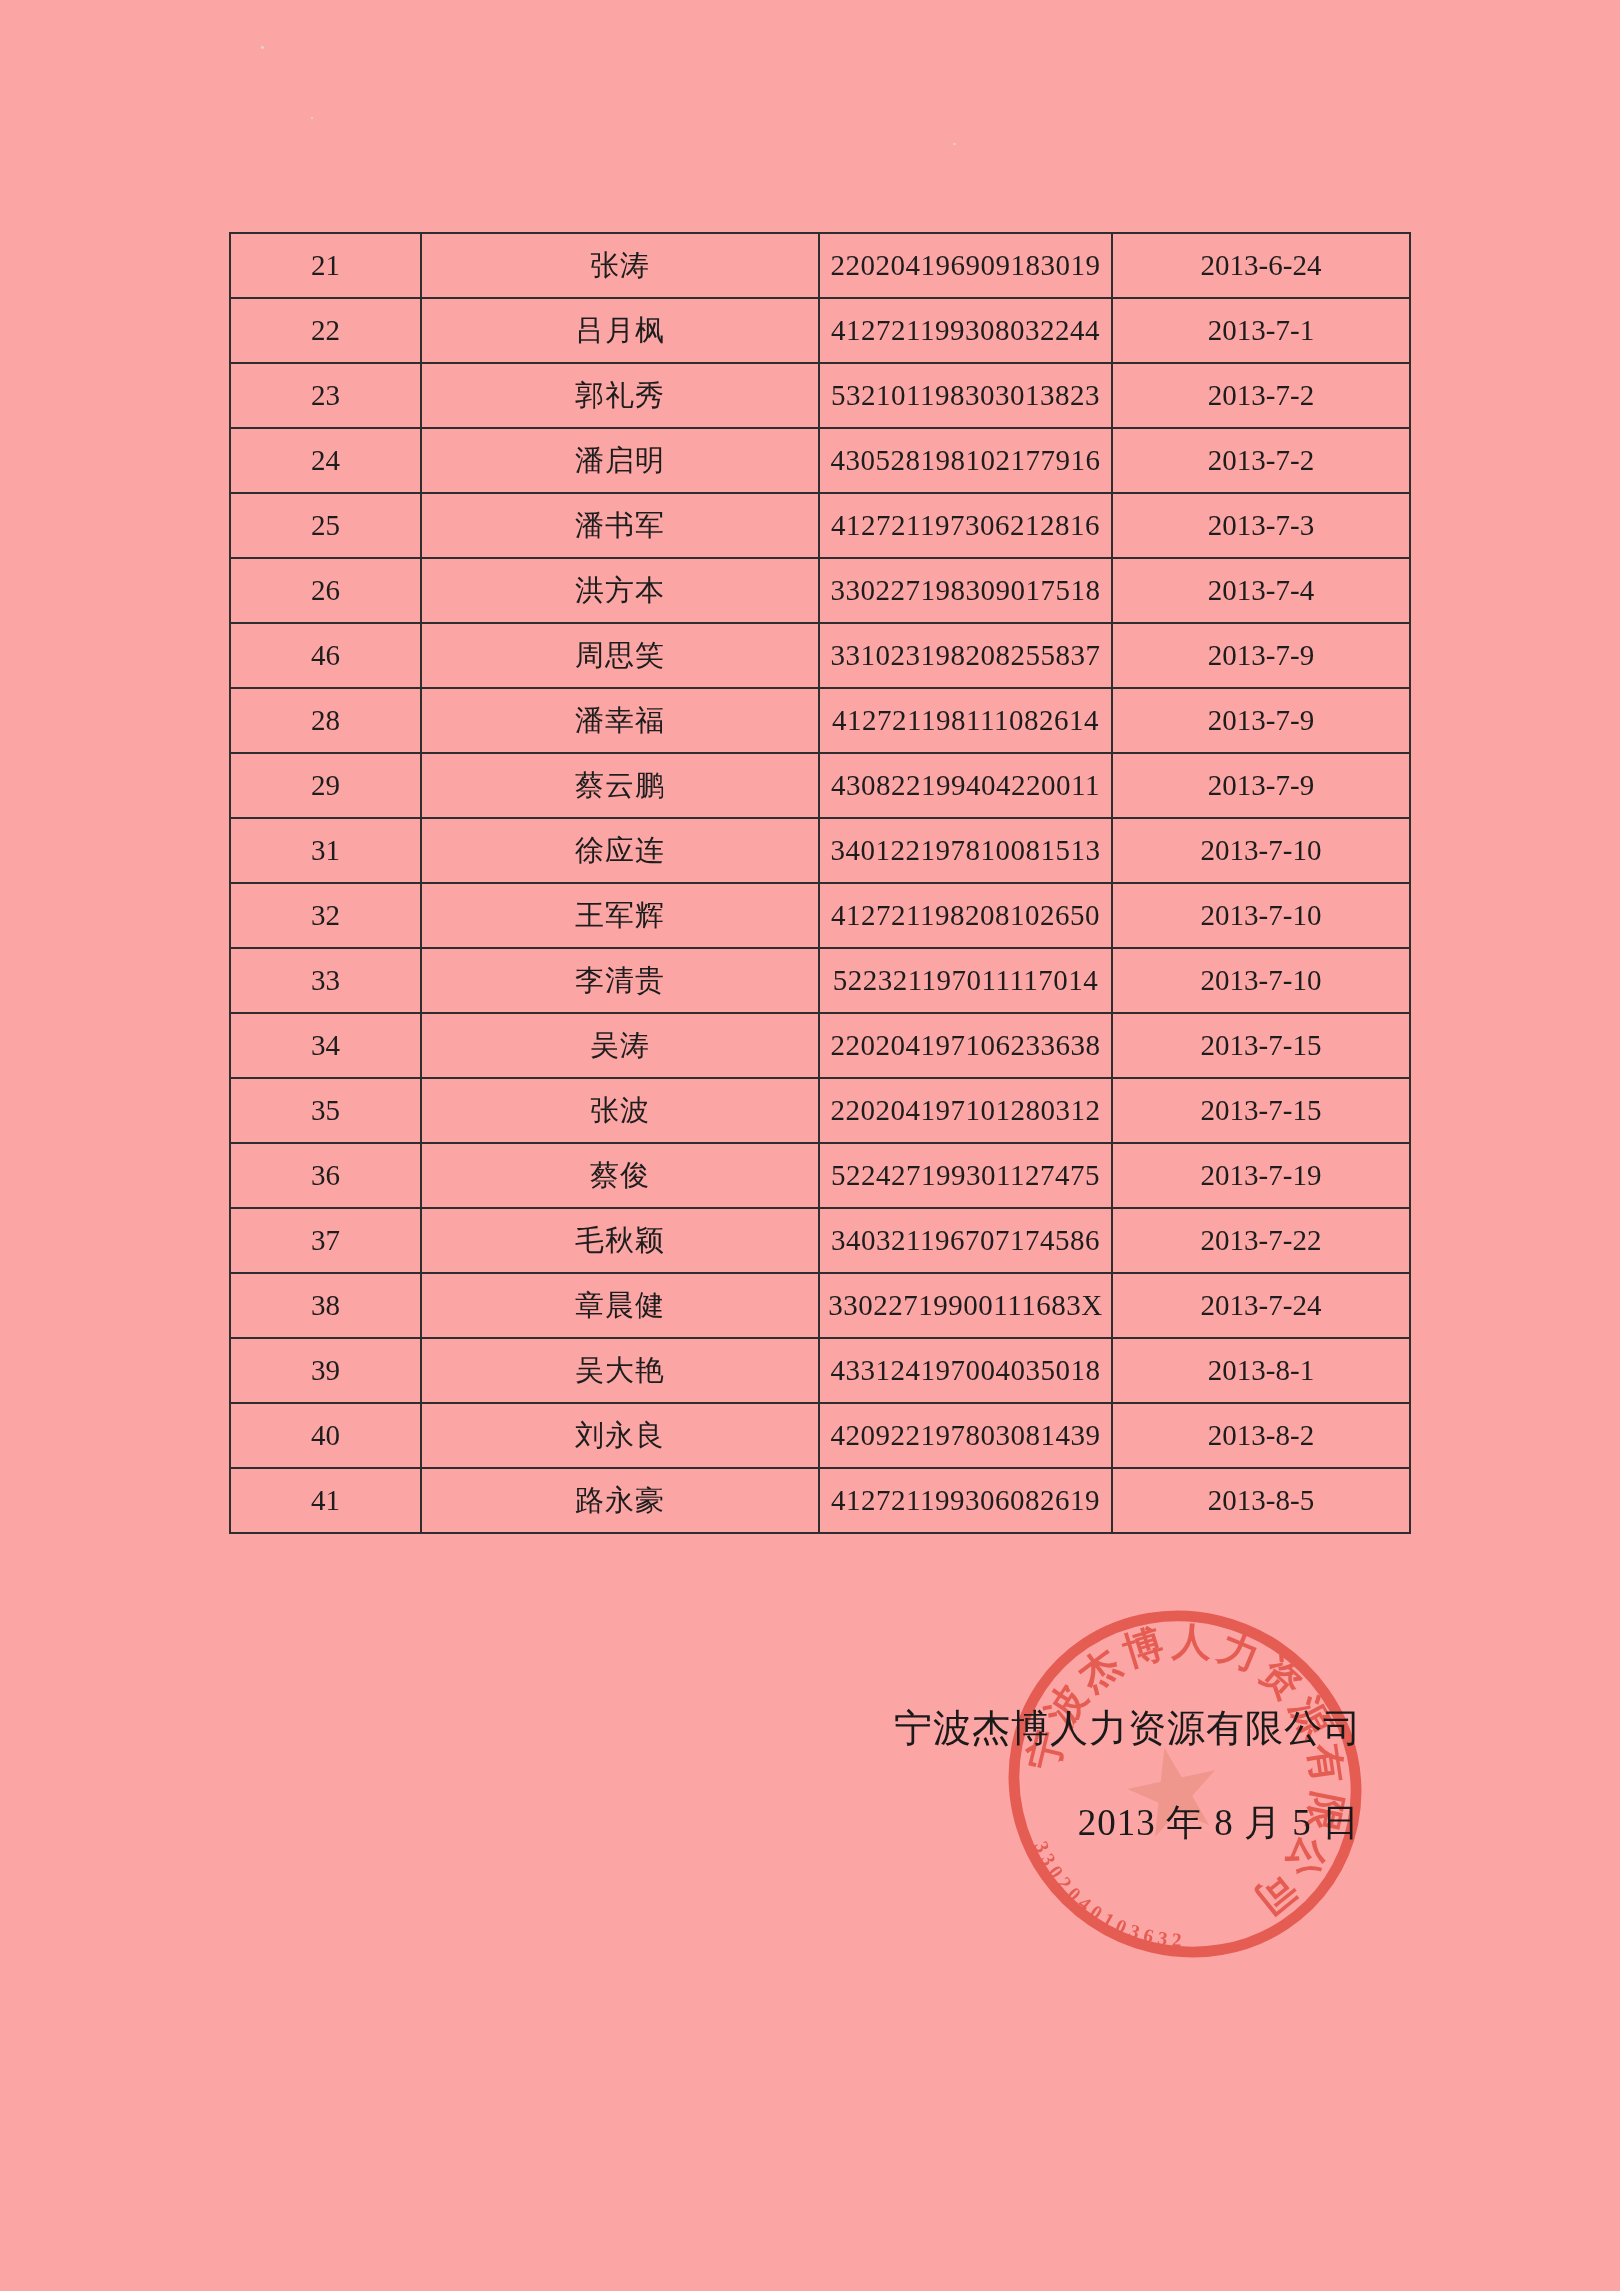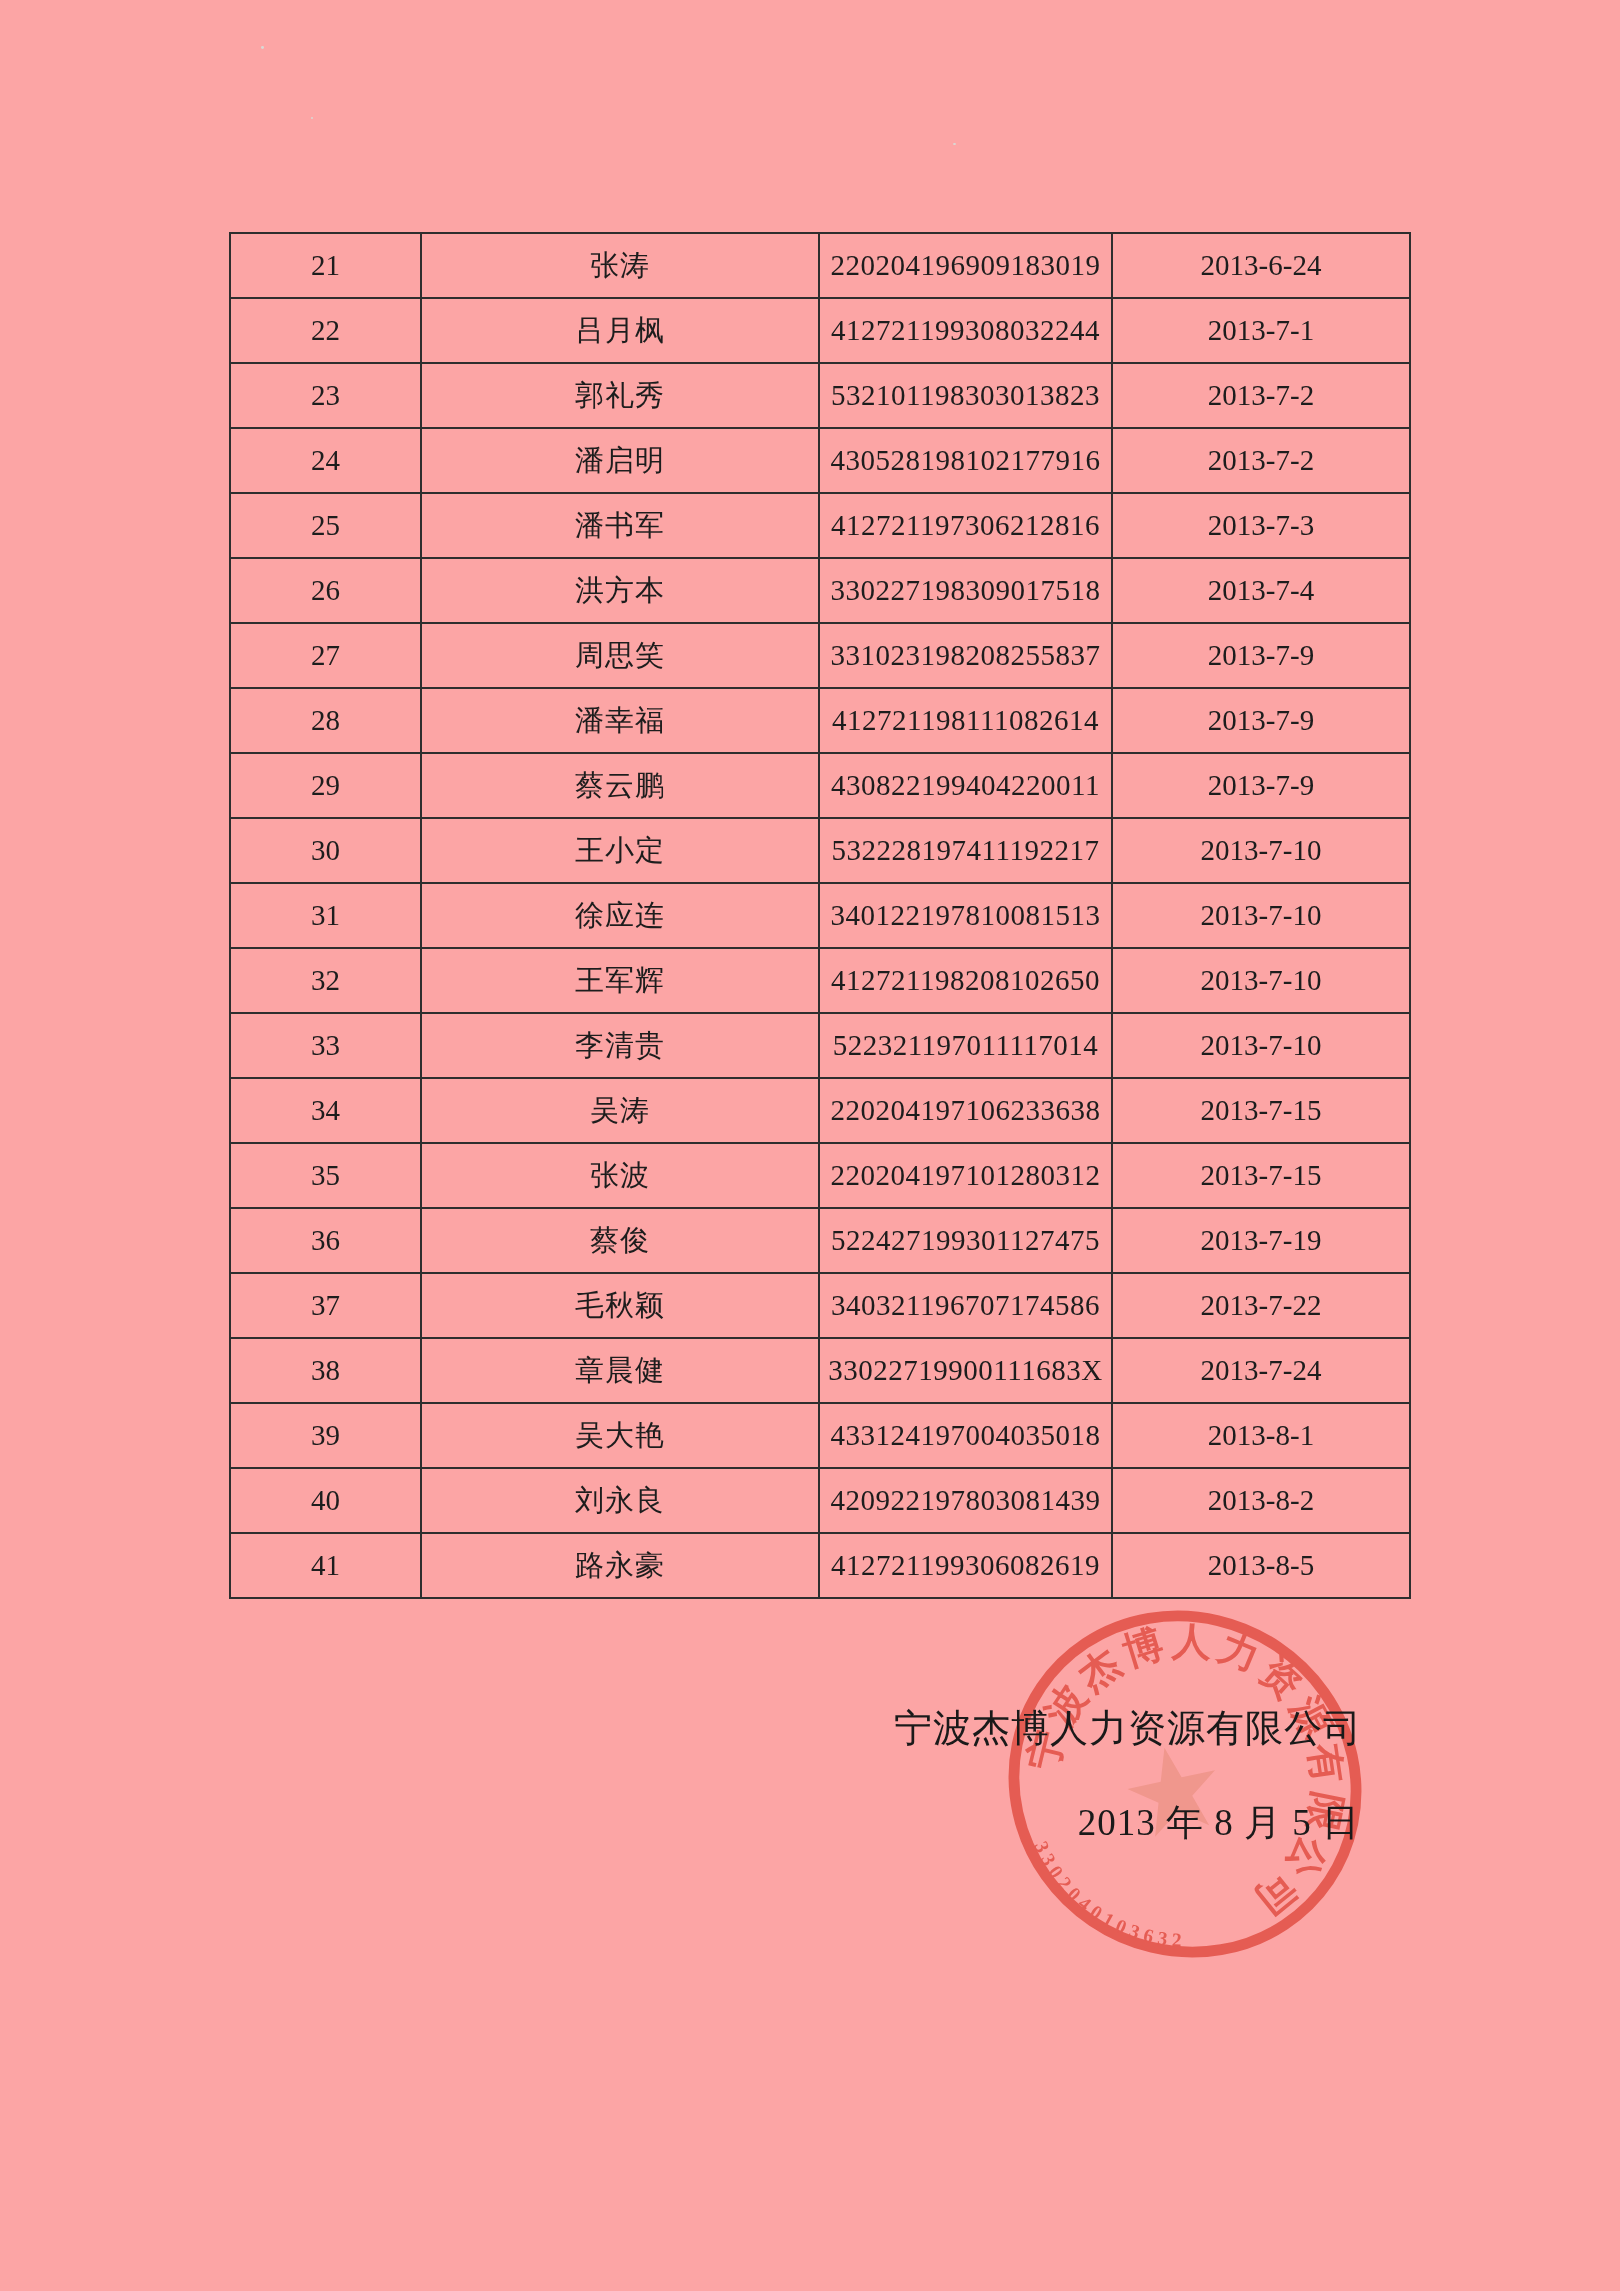--- a/index.html
+++ b/index.html
@@ -128,42 +128,36 @@
           <td class="col-id_number">412721197306212816</td>
           <td class="col-date">2013-7-3</td>
         </tr>
         <tr>
           <td class="col-no">26</td>
           <td class="col-name">洪方本</td>
           <td class="col-id_number">330227198309017518</td>
           <td class="col-date">2013-7-4</td>
         </tr>
         <tr>
-          <td class="col-no">27</td>
+          <td class="col-no">46</td>
           <td class="col-name">周思笑</td>
           <td class="col-id_number">331023198208255837</td>
           <td class="col-date">2013-7-9</td>
         </tr>
         <tr>
           <td class="col-no">28</td>
           <td class="col-name">潘幸福</td>
           <td class="col-id_number">412721198111082614</td>
           <td class="col-date">2013-7-9</td>
         </tr>
         <tr>
           <td class="col-no">29</td>
           <td class="col-name">蔡云鹏</td>
           <td class="col-id_number">430822199404220011</td>
           <td class="col-date">2013-7-9</td>
-        </tr>
-        <tr>
-          <td class="col-no">30</td>
-          <td class="col-name">王小定</td>
-          <td class="col-id_number">532228197411192217</td>
-          <td class="col-date">2013-7-10</td>
         </tr>
         <tr>
           <td class="col-no">31</td>
           <td class="col-name">徐应连</td>
           <td class="col-id_number">340122197810081513</td>
           <td class="col-date">2013-7-10</td>
         </tr>
         <tr>
           <td class="col-no">32</td>
           <td class="col-name">王军辉</td>

